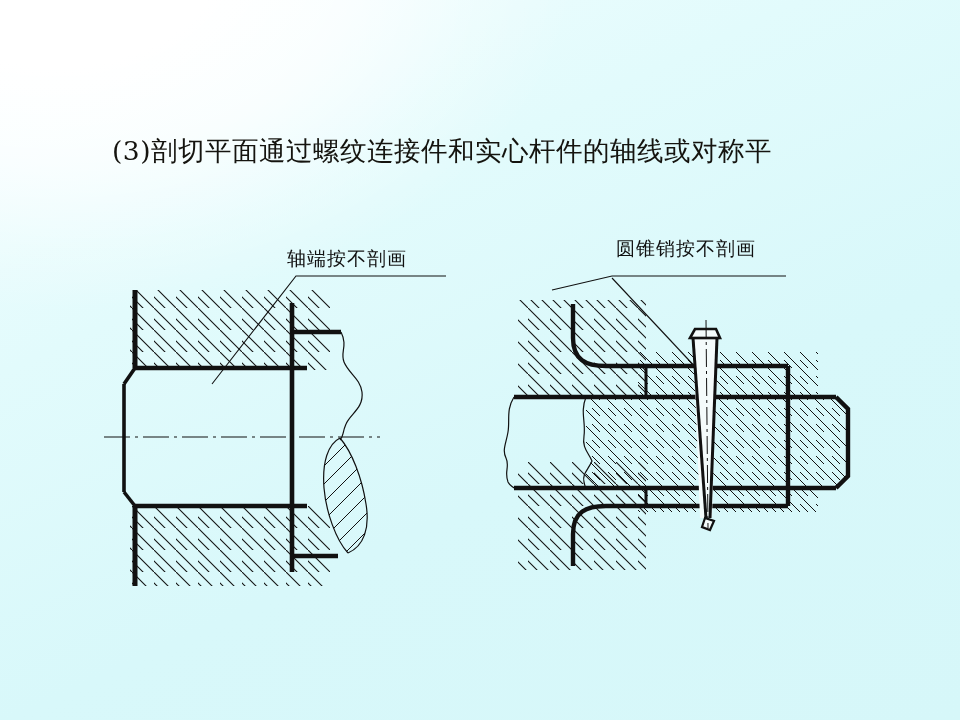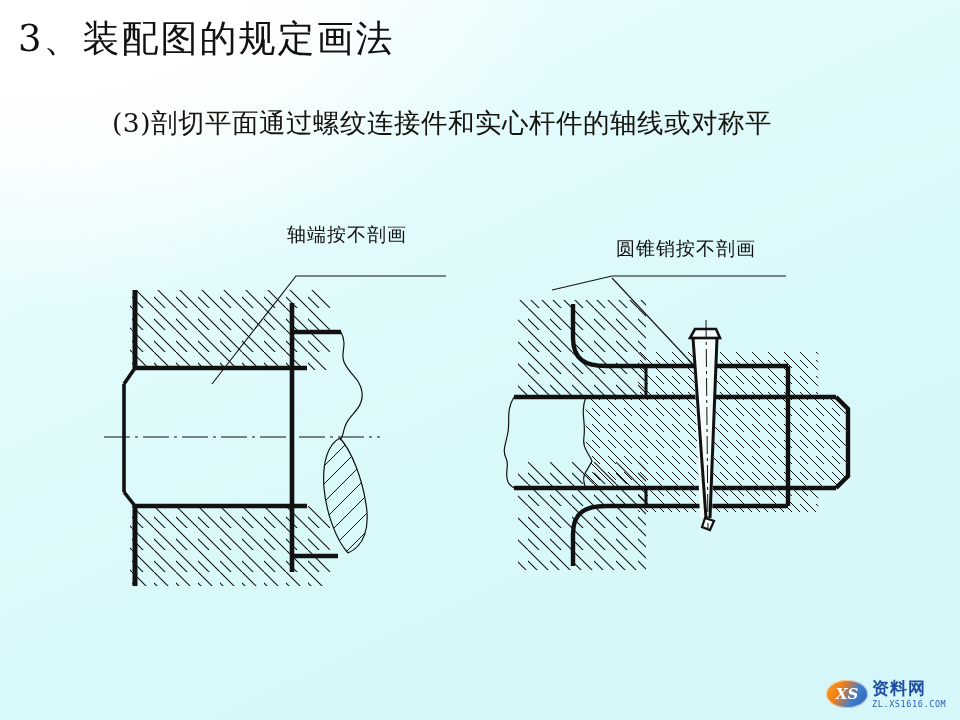--- a/index.html
+++ b/index.html
@@ -18,28 +18,28 @@
   .title{
     position:absolute;left:18px;top:14px;
     font-family:"DejaVu Serif","Liberation Serif",serif;
     font-size:37px;color:#111;letter-spacing:2px;white-space:nowrap;
   }
   .body-text{
     position:absolute;left:30px;top:104px;width:880px;
     font-family:"DejaVu Serif","Liberation Serif",serif;
     font-size:26.5px;color:#15140f;line-height:38px;letter-spacing:.5px;
   }
-  .body-text .ln{white-space:nowrap;display:block;}
+  .body-text .ln{white-space:nowrap;display:block;margin-top:28px;}
   .body-text .indent{padding-left:82px;}
   .label{
     position:absolute;
     font-family:"DejaVu Serif","Liberation Serif",serif;
     font-size:19px;color:#111;white-space:nowrap;letter-spacing:1px;
   }
-  #label-left{left:287px;top:222px;}
+  #label-left{left:287px;top:246px;}
   #label-right{left:616px;top:236px;}
   svg.draw{position:absolute;left:0;top:0;width:960px;height:720px;overflow:visible;}
   .wm{
     position:absolute;left:826px;top:676px;width:126px;height:36px;
     display:flex;align-items:center;gap:4px;
   }
   .wm-logo{
     width:42px;height:28px;border-radius:50%;
     background:linear-gradient(120deg,#f5a623 0%,#f07c1a 34%,#3f7fd0 66%,#2f5fae 100%);
     display:flex;align-items:center;justify-content:center;
@@ -51,21 +51,20 @@
   .wm-cn{font-size:17px;font-weight:bold;color:#1f4fa0;letter-spacing:1px;
     font-family:"DejaVu Sans","Liberation Sans",sans-serif;}
   .wm-url{font-size:8.5px;color:#2b5bb0;letter-spacing:.6px;margin-top:3px;
     font-family:"DejaVu Sans Mono","Liberation Mono",monospace;}
 </style>
 </head>
 <body>
 
 <div id="slide">
 
-  <div class="title">3、装配图的规定画法</div>
 
   <div class="body-text">
     <span class="ln indent">(3)剖切平面通过螺纹连接件和实心杆件的轴线或对称平</span>
   </div>
 
   <div class="label" id="label-left">轴端按不剖画</div>
   <div class="label" id="label-right">圆锥销按不剖画</div>
 
   <svg class="draw" viewBox="0 0 960 720">
     <defs>
@@ -221,21 +220,14 @@
         <path d="M 690 338 L 695 329 L 716 329 L 720 338 Z" fill="#f4fbfb" stroke="#111" stroke-width="2.6"></path>
         <path d="M 690 338 L 720 338" stroke="#111" stroke-width="2.2" fill="none"></path>
 
         <path d="M 705 518 L 702 527 L 710 530 L 714 521 Z" fill="#f4fbfb" stroke="#111" stroke-width="2.2"></path>
 
         <path d="M 706 320 L 708 528" stroke="#111" stroke-width="1" fill="none" stroke-dasharray="18 4 3 4"></path>
       </g>
     </g>
   </svg>
 
-  <div class="wm">
-    <div class="wm-logo">XS</div>
-    <div class="wm-right">
-      <span class="wm-cn">资料网</span>
-      <span class="wm-url">ZL.XS1616.COM</span>
-    </div>
-  </div>
 
 </div>
 
 </body></html>

